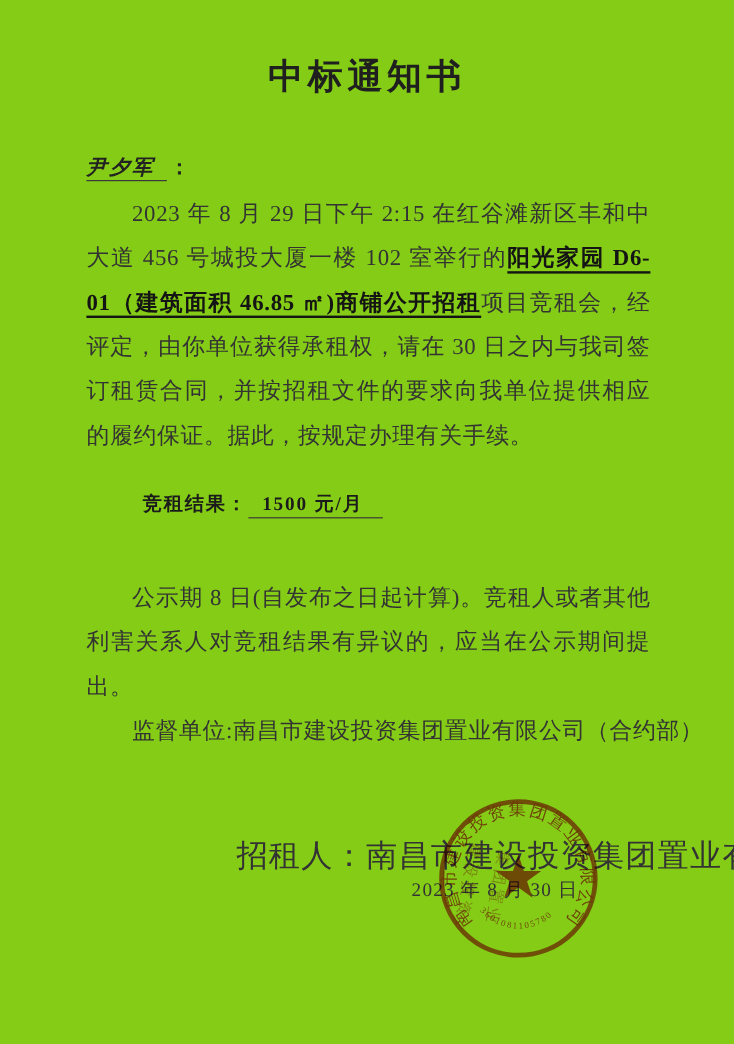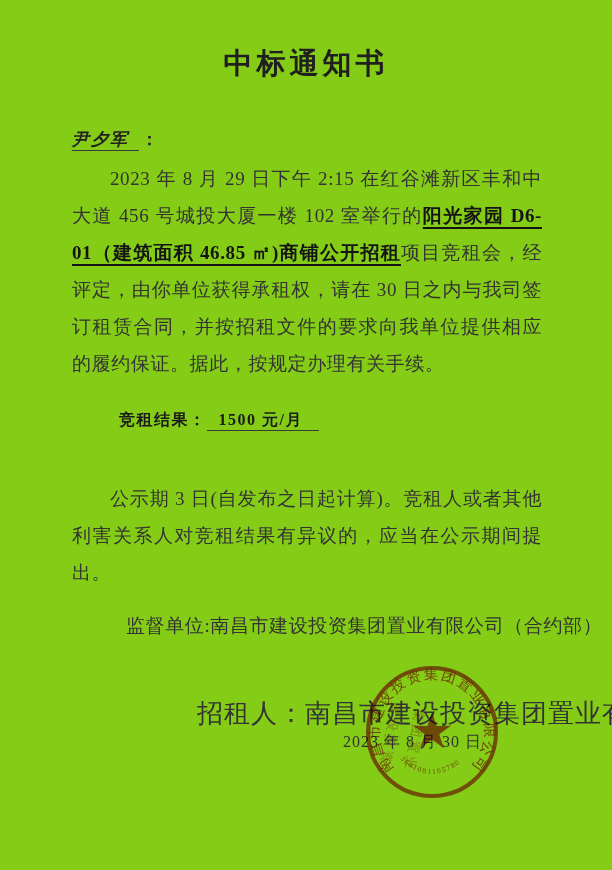--- a/index.html
+++ b/index.html
@@ -26,21 +26,21 @@
     font-weight:bold;color:#141414;
     text-decoration:underline;text-underline-offset:5px;text-decoration-thickness:1.6px;
   }
   .result{
     position:absolute;top:410px;left:72px;font-size:16px;font-weight:bold;
     color:#1b1b1b;letter-spacing:1.5px;margin-left:47px;
   }
   .result .value{border-bottom:1.7px solid #3a3a3a;padding:0 16px 2px 12px;}
   .notice-block{top:480px;}
   .notice-block .indent{text-indent:2em;margin:0;}
-  .oneline{white-space:nowrap;text-indent:2em;margin:16px;}
+  .oneline{white-space:nowrap;text-indent:2em;margin:0;}
   .issuer-line{
     position:absolute;top:696px;left:197px;font-size:26px;letter-spacing:1px;
     color:#333;white-space:nowrap;
   }
   .date-line{
     position:absolute;top:732px;left:343px;font-size:16px;letter-spacing:1px;
     color:#333;white-space:nowrap;
   }
   .seal{
     position:absolute;left:332px;top:632px;width:200px;height:200px;
@@ -61,21 +61,21 @@
 
   <p class="para para1">
     <span>2023 年 8 月 29 日下午 2:15 在红谷滩新区丰和中大道 456 号城投大厦一楼 102 室举行的</span><span class="hl">阳光家园 D6-01（建筑面积 46.85 ㎡)商铺公开招租</span><span>项目竞租会，经评定，由你单位获得承租权，请在 30 日之内与我司签订租赁合同，并按招租文件的要求向我单位提供相应的履约保证。据此，按规定办理有关手续。</span>
   </p>
 
   <div class="result">
     <span>竞租结果：</span><span class="value">1500 元/月</span>
   </div>
 
   <div class="para notice-block">
-    <p class="indent">公示期 3 日(自发布之日起计算)。竞租人或者其他利害关系人对竞租结果有异议的，应当在公示期间提出。</p>
+    <p class="indent">公示期 8 日(自发布之日起计算)。竞租人或者其他利害关系人对竞租结果有异议的，应当在公示期间提出。</p>
     <p class="oneline">监督单位:南昌市建设投资集团置业有限公司（合约部）</p>
   </div>
 
   <div class="issuer-line">
     <span>招租人：</span><span>南昌市建设投资集团置业有限公司</span>
   </div>
 
   <div class="date-line">2023 年 8 月 30 日</div>
 
   <svg class="seal" viewBox="0 0 200 200">

